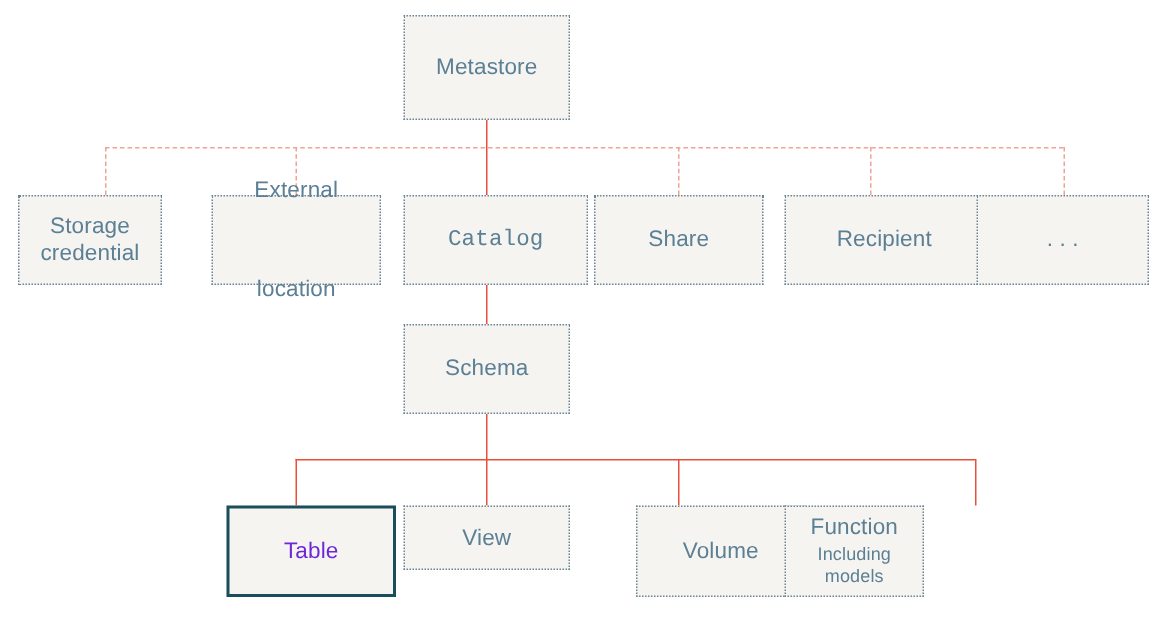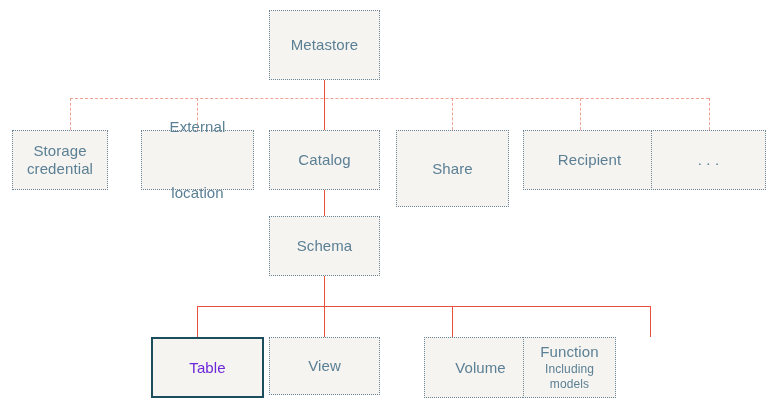--- a/index.html
+++ b/index.html
@@ -110,45 +110,45 @@
   <div class="node" style="left:12px; top:130px; width:96px; height:60px;">
     <span class="title">Storage</span>
     <span class="title">credential</span>
   </div>
 
   <div class="node" style="left:141px; top:130px; width:113px; height:60px;gap:48px;">
     <span class="title">External</span>
     <span class="title">location</span>
   </div>
 
-  <div class="node" style="left:269px; top:130px; width:111px; height:60px;">
+  <div class="node" style="left:269px; top:130px; width:123px; height:60px;font-family:Liberation Mono, monospace;">
     <span class="title">Catalog</span>
   </div>
 
-  <div class="node" style="left:396px; top:130px; width:113px; height:77px;">
+  <div class="node" style="left:396px; top:130px; width:113px; height:60px;">
     <span class="title">Share</span>
   </div>
 
   <div class="node" style="left:523px; top:130px; width:133px; height:60px;">
     <span class="title">Recipient</span>
   </div>
 
   <div class="node" style="left:651px; top:130px; width:115px; height:60px;">
     <span class="title">. . .</span>
   </div>
 
   <div class="node" style="left:269px; top:216px; width:111px; height:60px;">
     <span class="title">Schema</span>
   </div>
 
   <div class="node selected" style="left:141px; top:337px; width:113px; height:61px;">
     <span class="title">Table</span>
   </div>
 
-  <div class="node" style="left:269px; top:337px; width:111px; height:58px;">
+  <div class="node" style="left:269px; top:337px; width:111px; height:43px;">
     <span class="title">View</span>
   </div>
 
   <div class="node" style="left:396px; top:337px; width:113px; height:61px;margin-left:28px;">
     <span class="title">Volume</span>
   </div>
 
   <div class="node" style="left:523px; top:337px; width:93px; height:61px;">
     <span class="title">Function</span>
     <span class="subtitle">Including</span>

